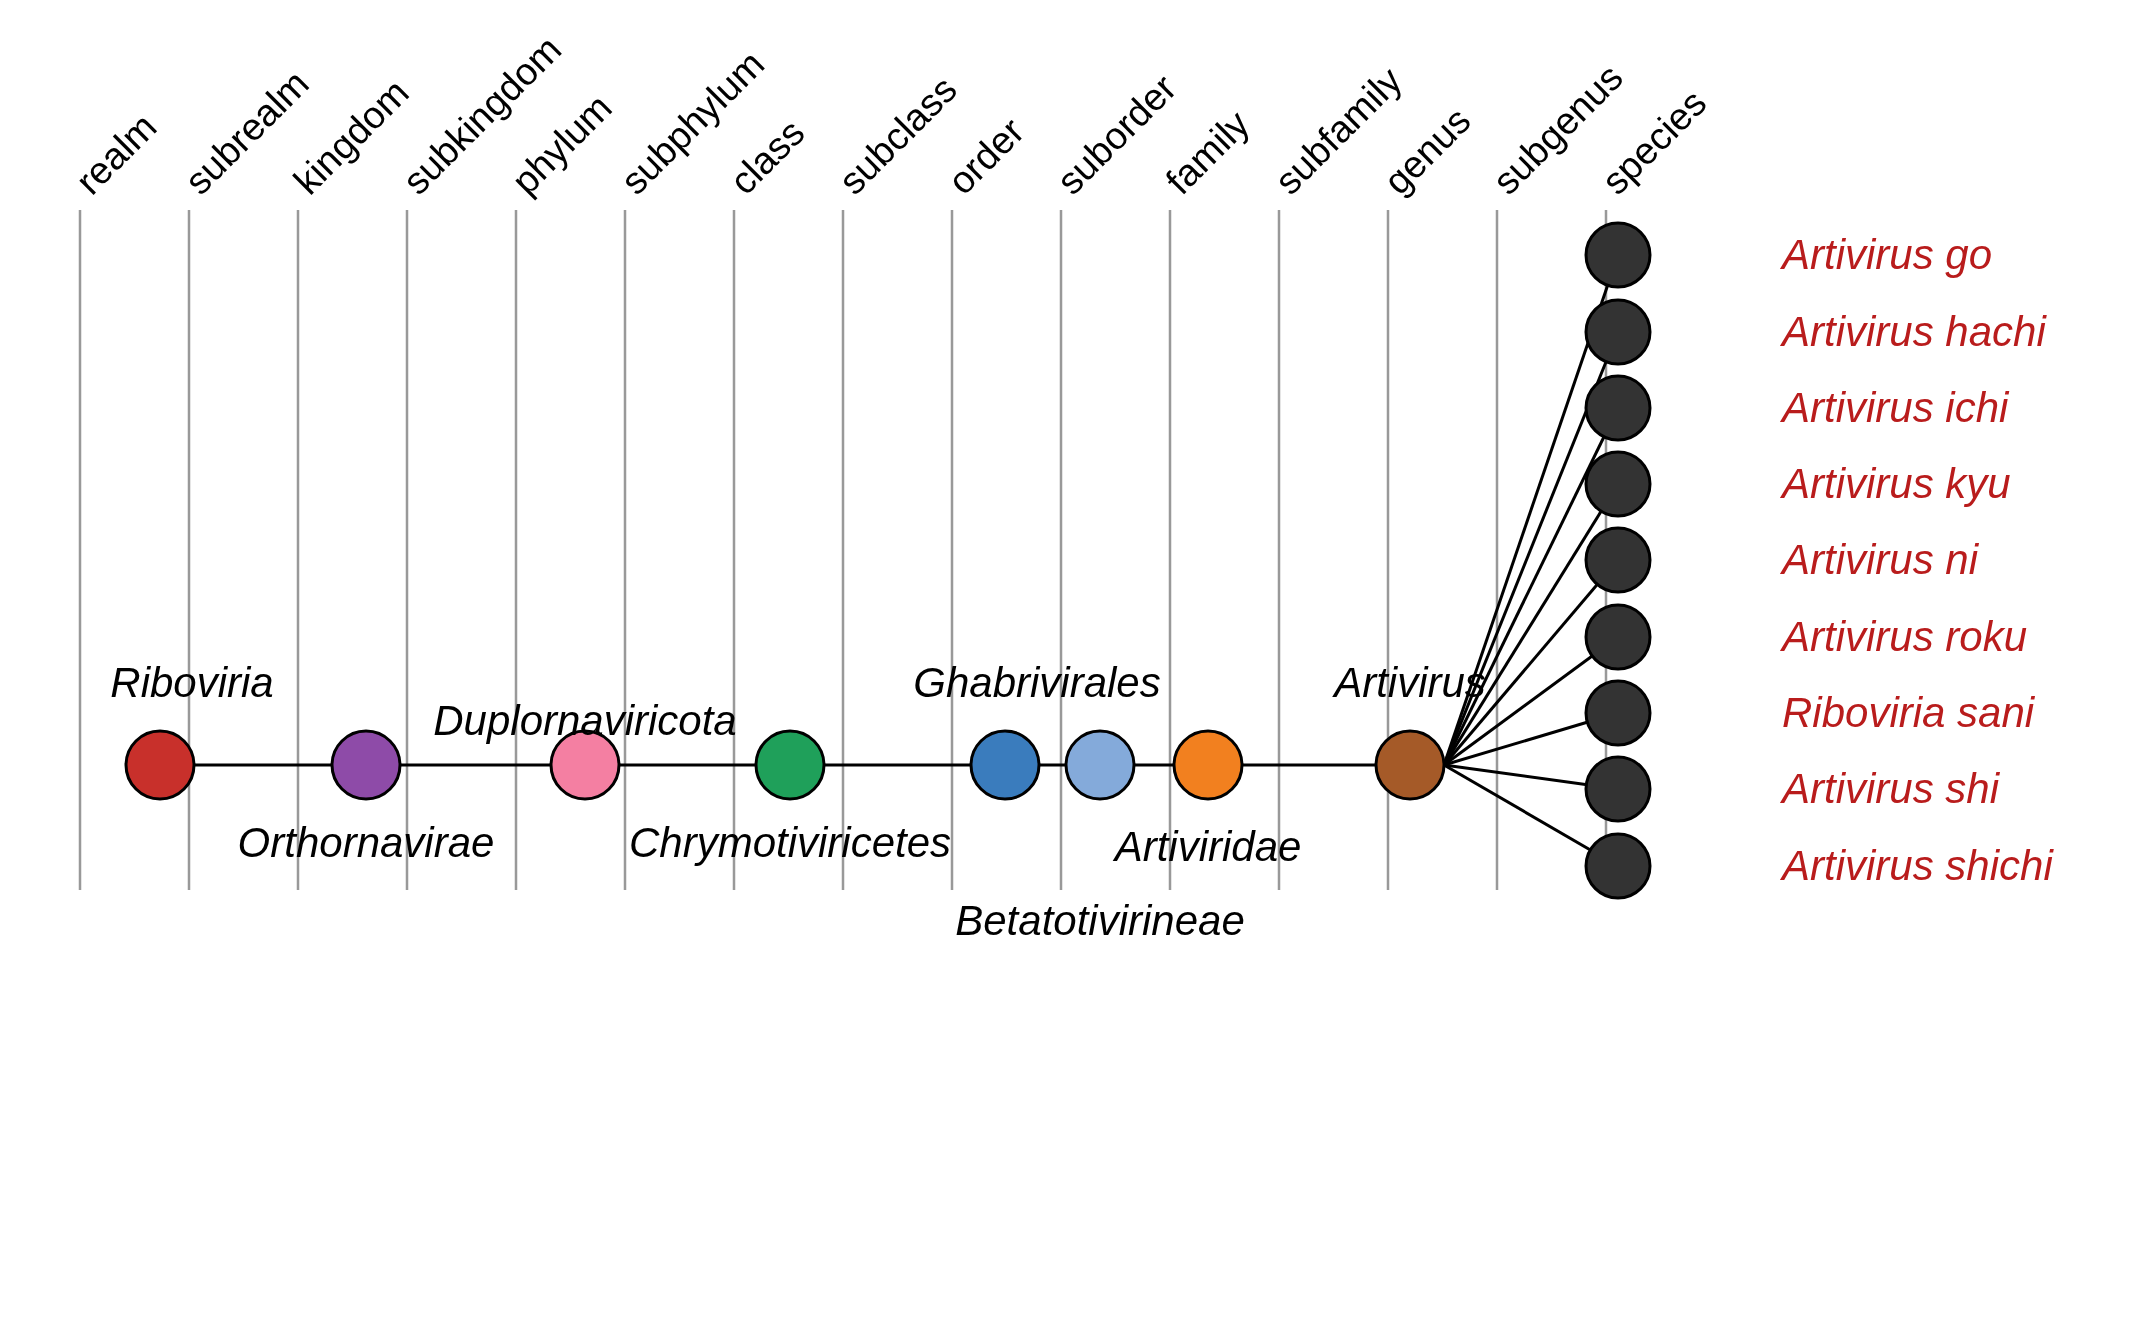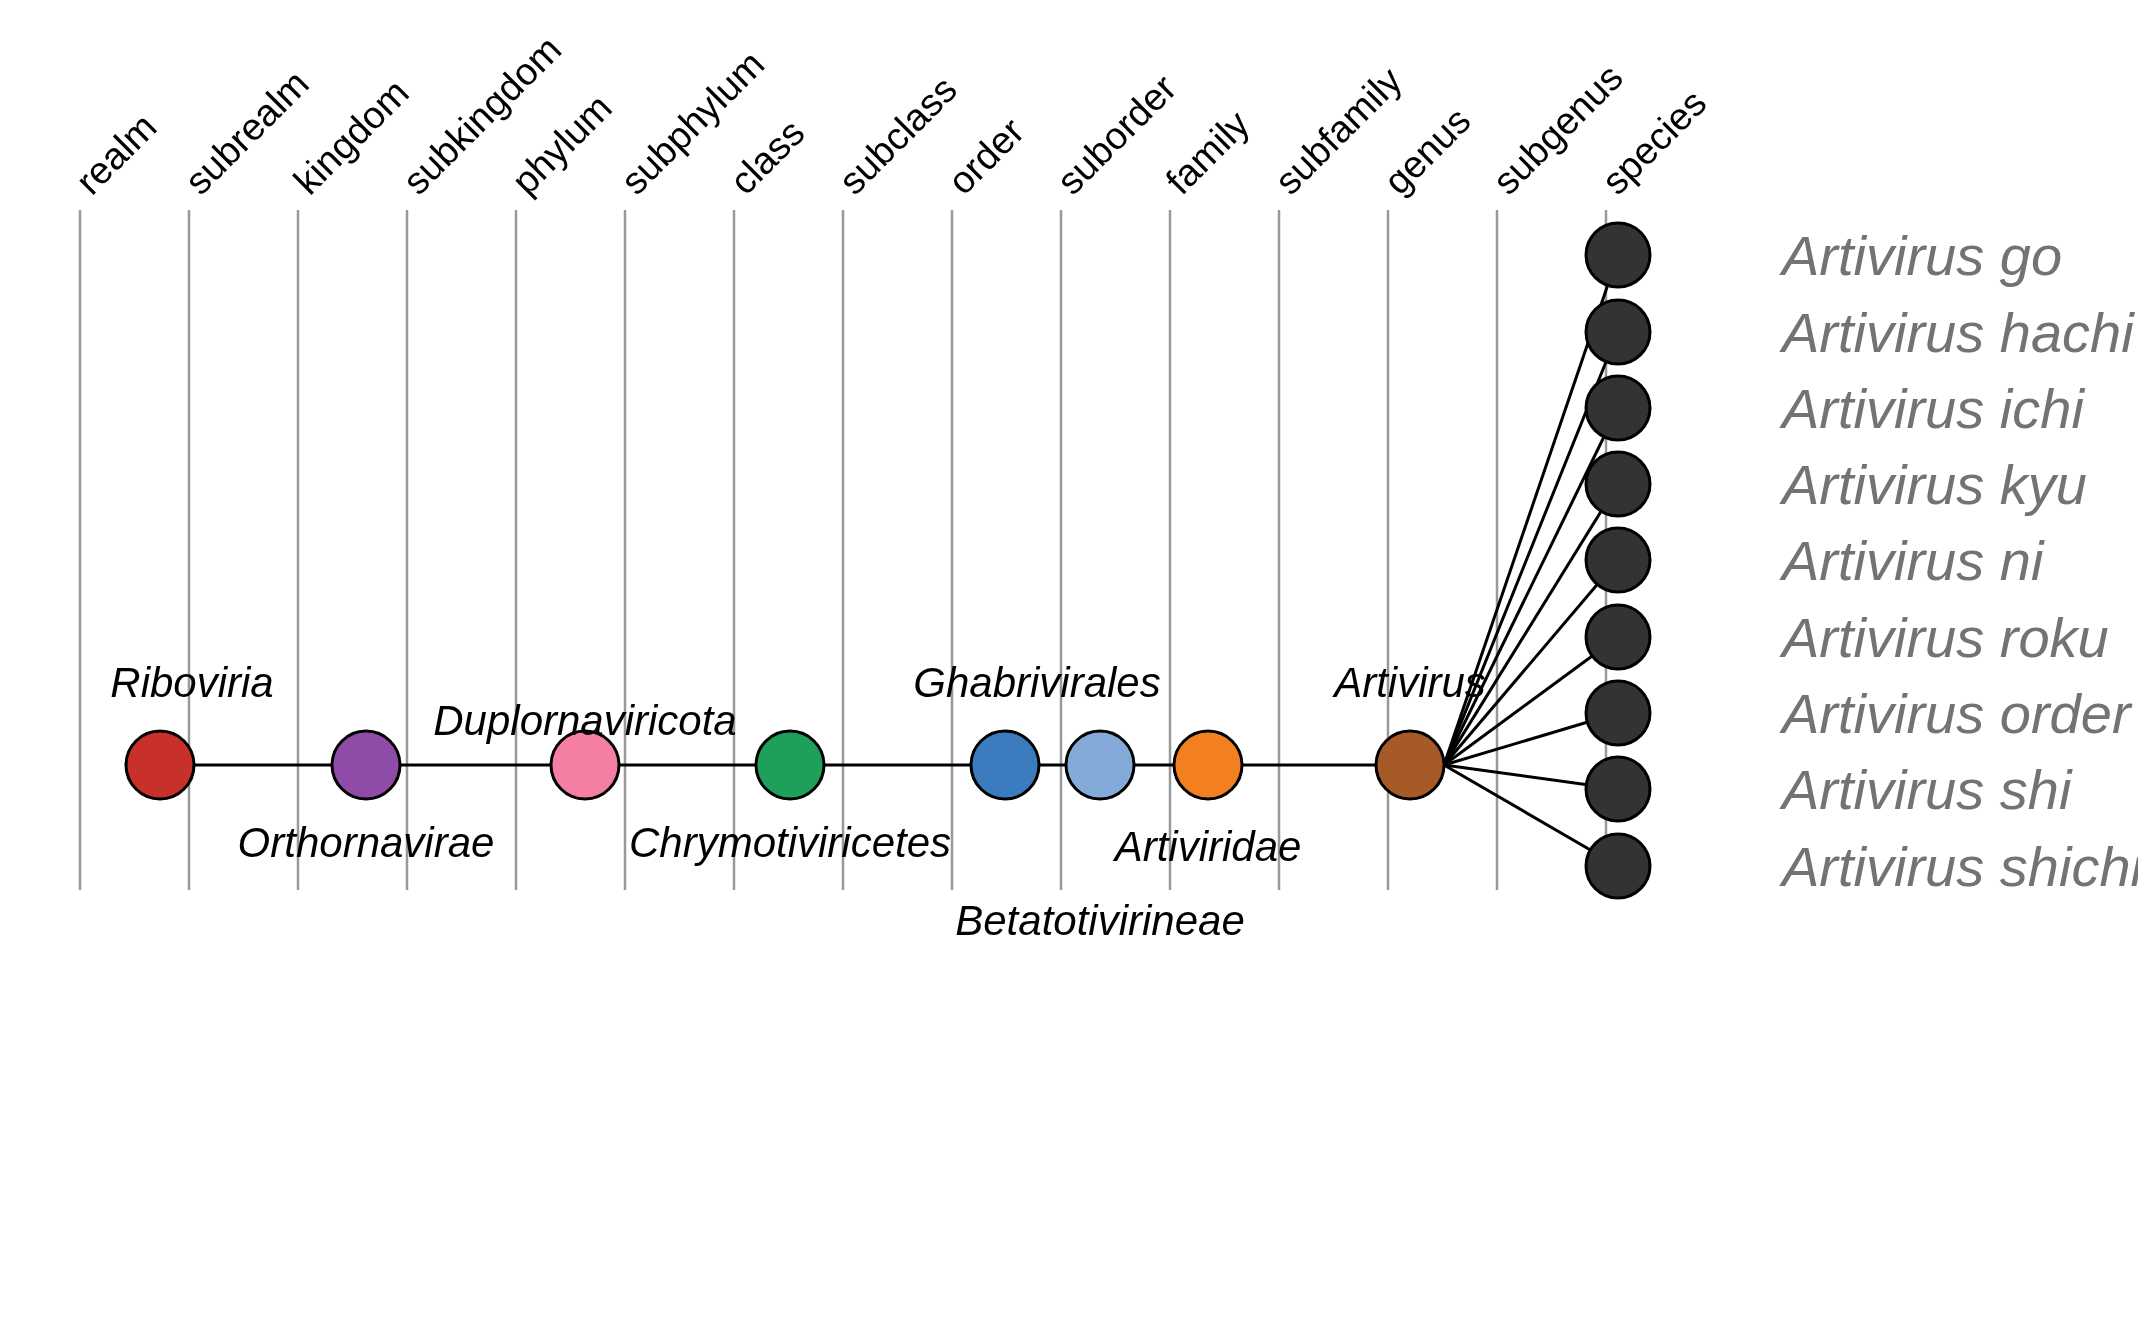--- a/index.html
+++ b/index.html
@@ -41,23 +41,23 @@
     font-family: "Liberation Sans", sans-serif;
     font-size: 42px;
     font-style: italic;
     color: #000000;
     white-space: nowrap;
     transform: translateX(-50%);
   }
   .species-label {
     position: absolute;
     font-family: "Liberation Sans", sans-serif;
-    font-size: 56px;
+    font-size: 42px;
     font-style: italic;
-    color: #737373;
+    color: #b91c1c;
     white-space: nowrap;
     transform: translateY(-50%);
   }
 </style>
 </head>
 <body>
 
 <div id="stage">
   <svg id="canvas" viewBox="0 0 2138 1330" xmlns="http://www.w3.org/2000/svg">
     <g id="gridlines">
@@ -146,17 +146,17 @@
       <div class="taxon-label" style="left: 1208px; top: 823px;">Artiviridae</div>
       <div class="taxon-label" style="left: 1410px; top: 659px;">Artivirus</div>
     </div>
   <div id="species-labels">
       <div class="species-label" style="left: 1782px; top: 255px;">Artivirus go</div>
       <div class="species-label" style="left: 1782px; top: 332px;">Artivirus hachi</div>
       <div class="species-label" style="left: 1782px; top: 408px;">Artivirus ichi</div>
       <div class="species-label" style="left: 1782px; top: 484px;">Artivirus kyu</div>
       <div class="species-label" style="left: 1782px; top: 560px;">Artivirus ni</div>
       <div class="species-label" style="left: 1782px; top: 637px;">Artivirus roku</div>
-      <div class="species-label" style="left: 1782px; top: 713px;">Artivirus order</div>
+      <div class="species-label" style="left: 1782px; top: 713px;">Riboviria sani</div>
       <div class="species-label" style="left: 1782px; top: 789px;">Artivirus shi</div>
       <div class="species-label" style="left: 1782px; top: 866px;">Artivirus shichi</div>
     </div>
 </div>
 
 </body></html>

